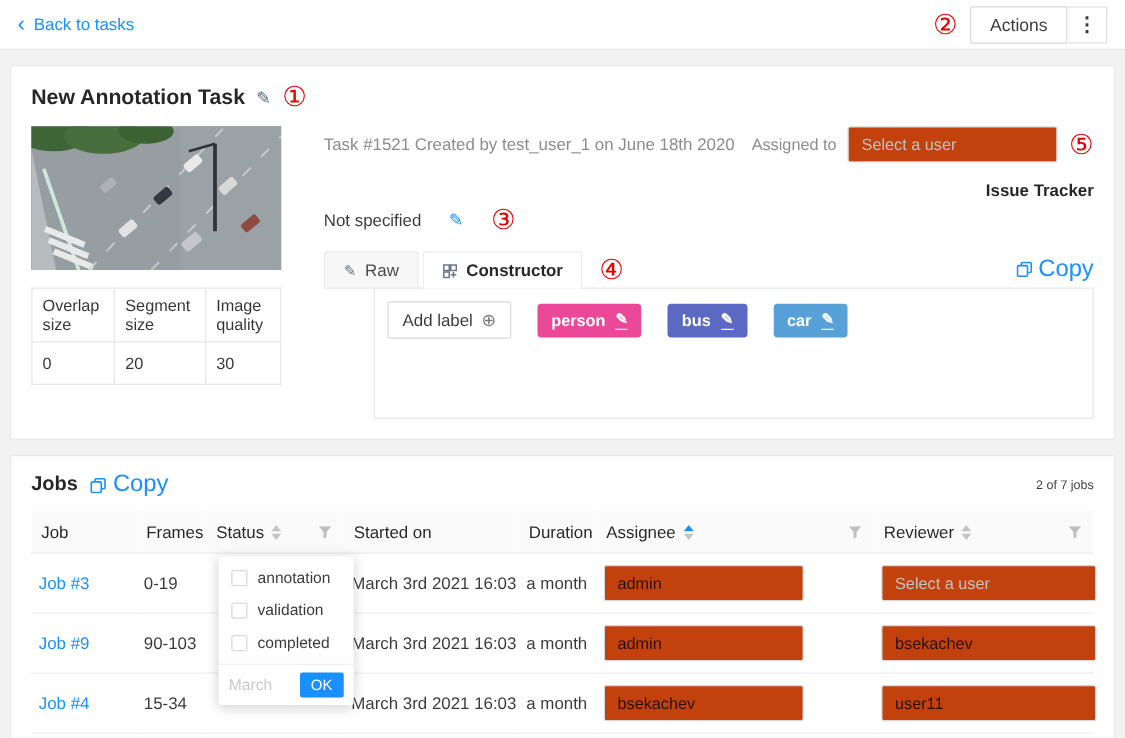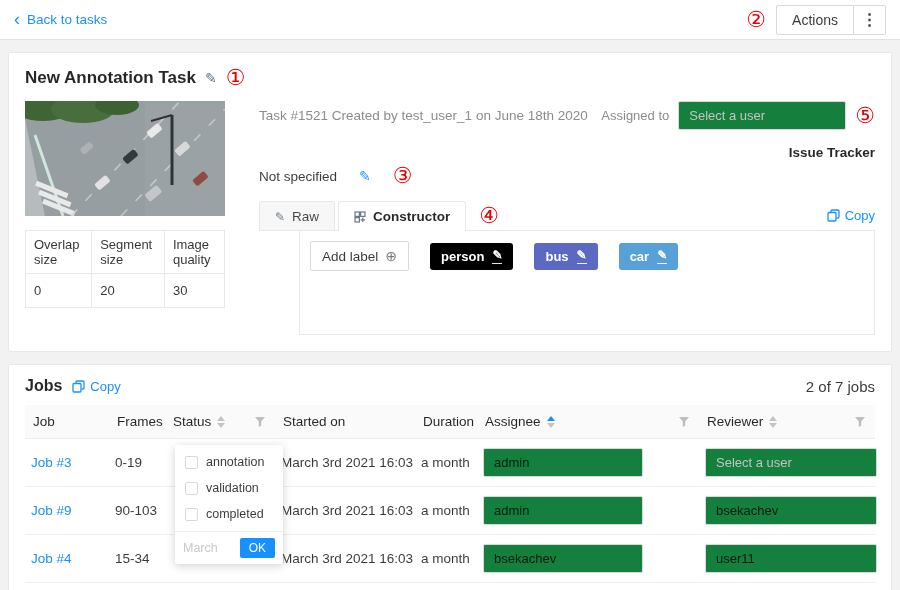--- a/index.html
+++ b/index.html
@@ -43,54 +43,54 @@
   .params { border-collapse:collapse; margin-top:14px; width:200px; font-size:13px; }
   .params th, .params td { border:1px solid #e8e8e8; padding:6px 8px; text-align:left; font-weight:400; color:rgba(0,0,0,0.80); }
   .params td { padding:9px 8px; }
 
   .task-right { flex:1; padding-left:34px; min-width:0; }
   .meta-row { display:flex; justify-content:space-between; align-items:center; }
   .task-meta { color:#8c8c8c; font-size:13.5px; }
   .assigned { display:flex; align-items:center; gap:9px; color:#8c8c8c; font-size:13px; }
   .text-input {
     border:1px solid #d9d9d9; border-radius:2px; height:29px; padding:0 10px;
-    font-size:13px; color:rgba(0,0,0,0.78); font-family:inherit; background:#15803d; outline:none;
+    font-size:13px; color:rgba(0,0,0,0.78); font-family:inherit; background:#c2410c; outline:none;
   }
   .text-input::placeholder { color:#c3c3c3; }
   .assignee-top { width:168px; }
 
   .issue-block { margin-top:15px;text-align:right; }
   .issue-label { font-weight:700; font-size:13.5px; color:rgba(0,0,0,0.85); }
   .issue-value { margin-top:5px; font-size:13.5px; display:flex; align-items:center; gap:22px; }
 
   .tabs-area { margin-top:14px; }
   .tabs-bar { display:flex; align-items:center; border-bottom:1px solid #e8e8e8; }
   .tab {
     display:flex; align-items:center; gap:7px; padding:7px 15px 6px;
     border:1px solid #e8e8e8; border-bottom:none; background:#f7f7f7;
     font-size:13.5px; border-radius:3px 3px 0 0; margin-right:3px;
     color:rgba(0,0,0,0.72); cursor:pointer;
   }
   .tab.active { background:#fff; font-weight:600; color:rgba(0,0,0,0.85); margin-bottom:-1px; padding-bottom:7px; }
   .tab-icon { font-size:12px; color:#6b7785; }
-  .copy-link { margin-left:auto; color:#1890ff; font-size:13px; display:flex; align-items:center; gap:5px; cursor:pointer; text-decoration:none; }
+  .copy-link { margin-left:auto; color:#1890ff; font-size:19px; display:flex; align-items:center; gap:5px; cursor:pointer; text-decoration:none; }
   .tab-content { border:1px solid #e8e8e8; border-top:none; padding:10px; height:104px; display:flex; align-items:flex-start; gap:21px;margin-left:40px; }
   .add-label-btn { border-radius:2px; padding:0 11px; display:flex; align-items:center; gap:7px; font-size:13.5px; }
   .plus-icon { font-size:14px; color:#7a7a7a; }
   .chip {
     height:27px; margin-top:2px; border-radius:3px; padding:0 11px;
     display:flex; align-items:center; gap:8px; color:#fff; font-size:13px; font-weight:600; cursor:pointer;
   }
   .chip-edit { color:#fff; font-size:12px; border-bottom:1px solid rgba(255,255,255,0.9); line-height:1.1; }
 
   
   .jobs-card { padding:12px 16px 0; position:relative; height:236px; overflow:hidden; }
   .jobs-head { display:flex; align-items:center; gap:10px; }
   .jobs-title { font-size:16px; font-weight:700; color:rgba(0,0,0,0.85); margin:0; }
-  .jobs-count { margin-left:auto; font-size:15px; color:rgba(0,0,0,0.78); }
+  .jobs-count { margin-left:auto; font-size:10px; color:rgba(0,0,0,0.78); }
 
   table.jobs-table { width:100%; border-collapse:collapse; margin-top:10px; table-layout:fixed; }
   .c-job{width:84px}.c-frames{width:56px}.c-status{width:110px}.c-started{width:140px}.c-duration{width:62px}.c-assignee{width:222px}
   .jobs-table th {
     font-weight:400; color:rgba(0,0,0,0.85); font-size:13.5px; text-align:left;
     padding:9px 8px; background:#fafafa; border-bottom:1px solid #ececec; white-space:nowrap;
   }
   .th-flex { display:flex; align-items:center; justify-content:space-between; }
   .th-left { display:flex; align-items:center; }
   .sorter { display:inline-flex; flex-direction:column; margin-left:6px; gap:2px; }
@@ -236,21 +236,21 @@
                 </svg>
             </span>
             <span>Copy</span>
           </a>
         </div>
         <div class="tab-content">
           <button class="btn add-label-btn">
             <span>Add label</span>
             <span class="plus-icon">⊕</span>
           </button>
-          <div class="chip" style="background-color: #000000;">
+          <div class="chip" style="background-color: #ec4899;">
             <span>person</span>
             <span class="chip-edit">✎</span>
           </div>
           <div class="chip" style="background-color: rgb(92, 105, 195);">
             <span>bus</span>
             <span class="chip-edit">✎</span>
           </div>
           <div class="chip" style="background-color: rgb(88, 160, 216);">
             <span>car</span>
             <span class="chip-edit">✎</span>

